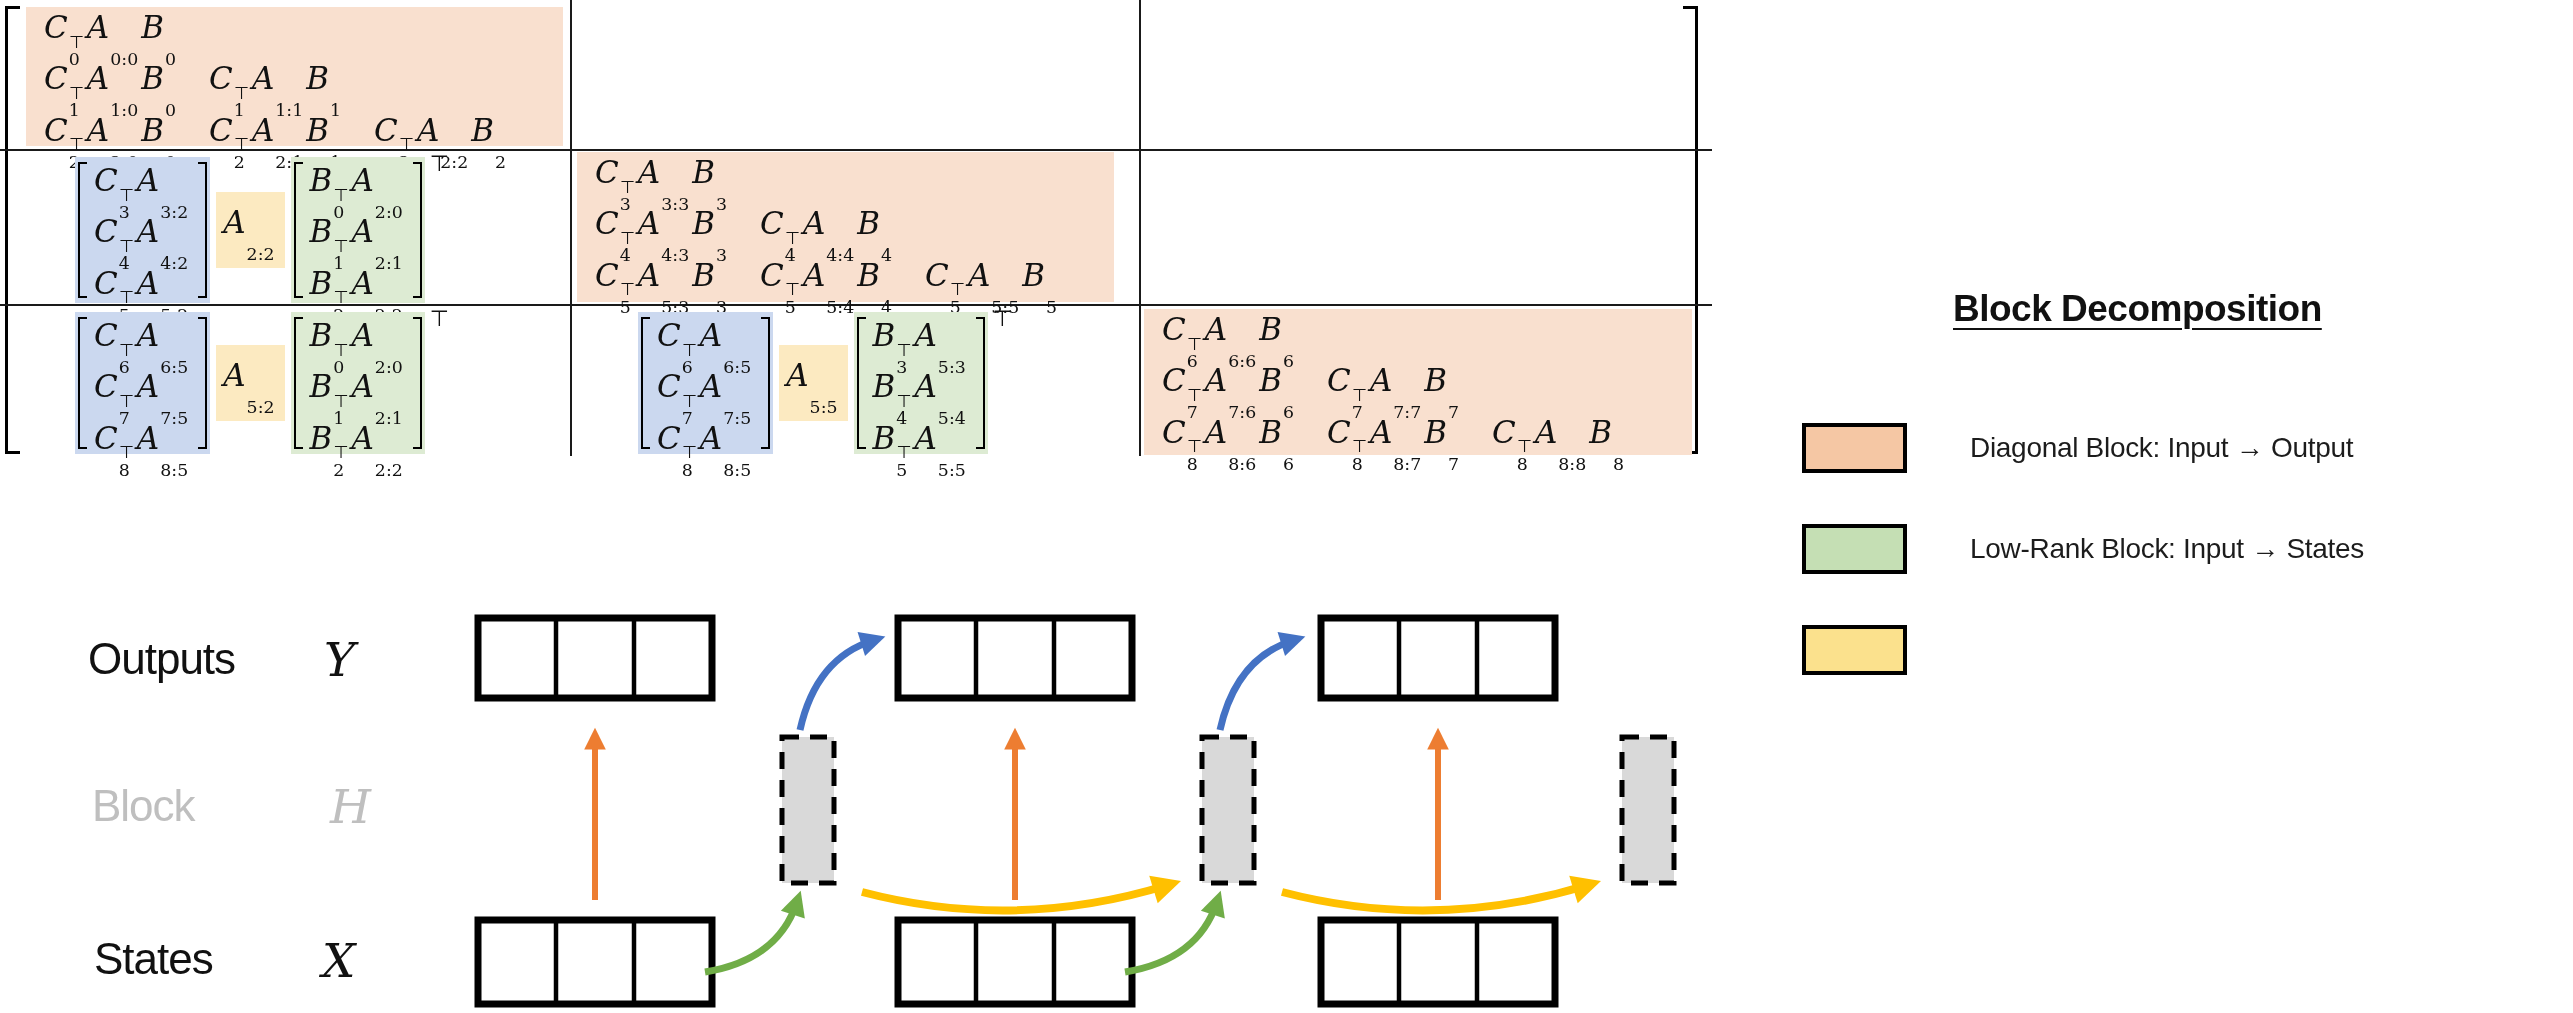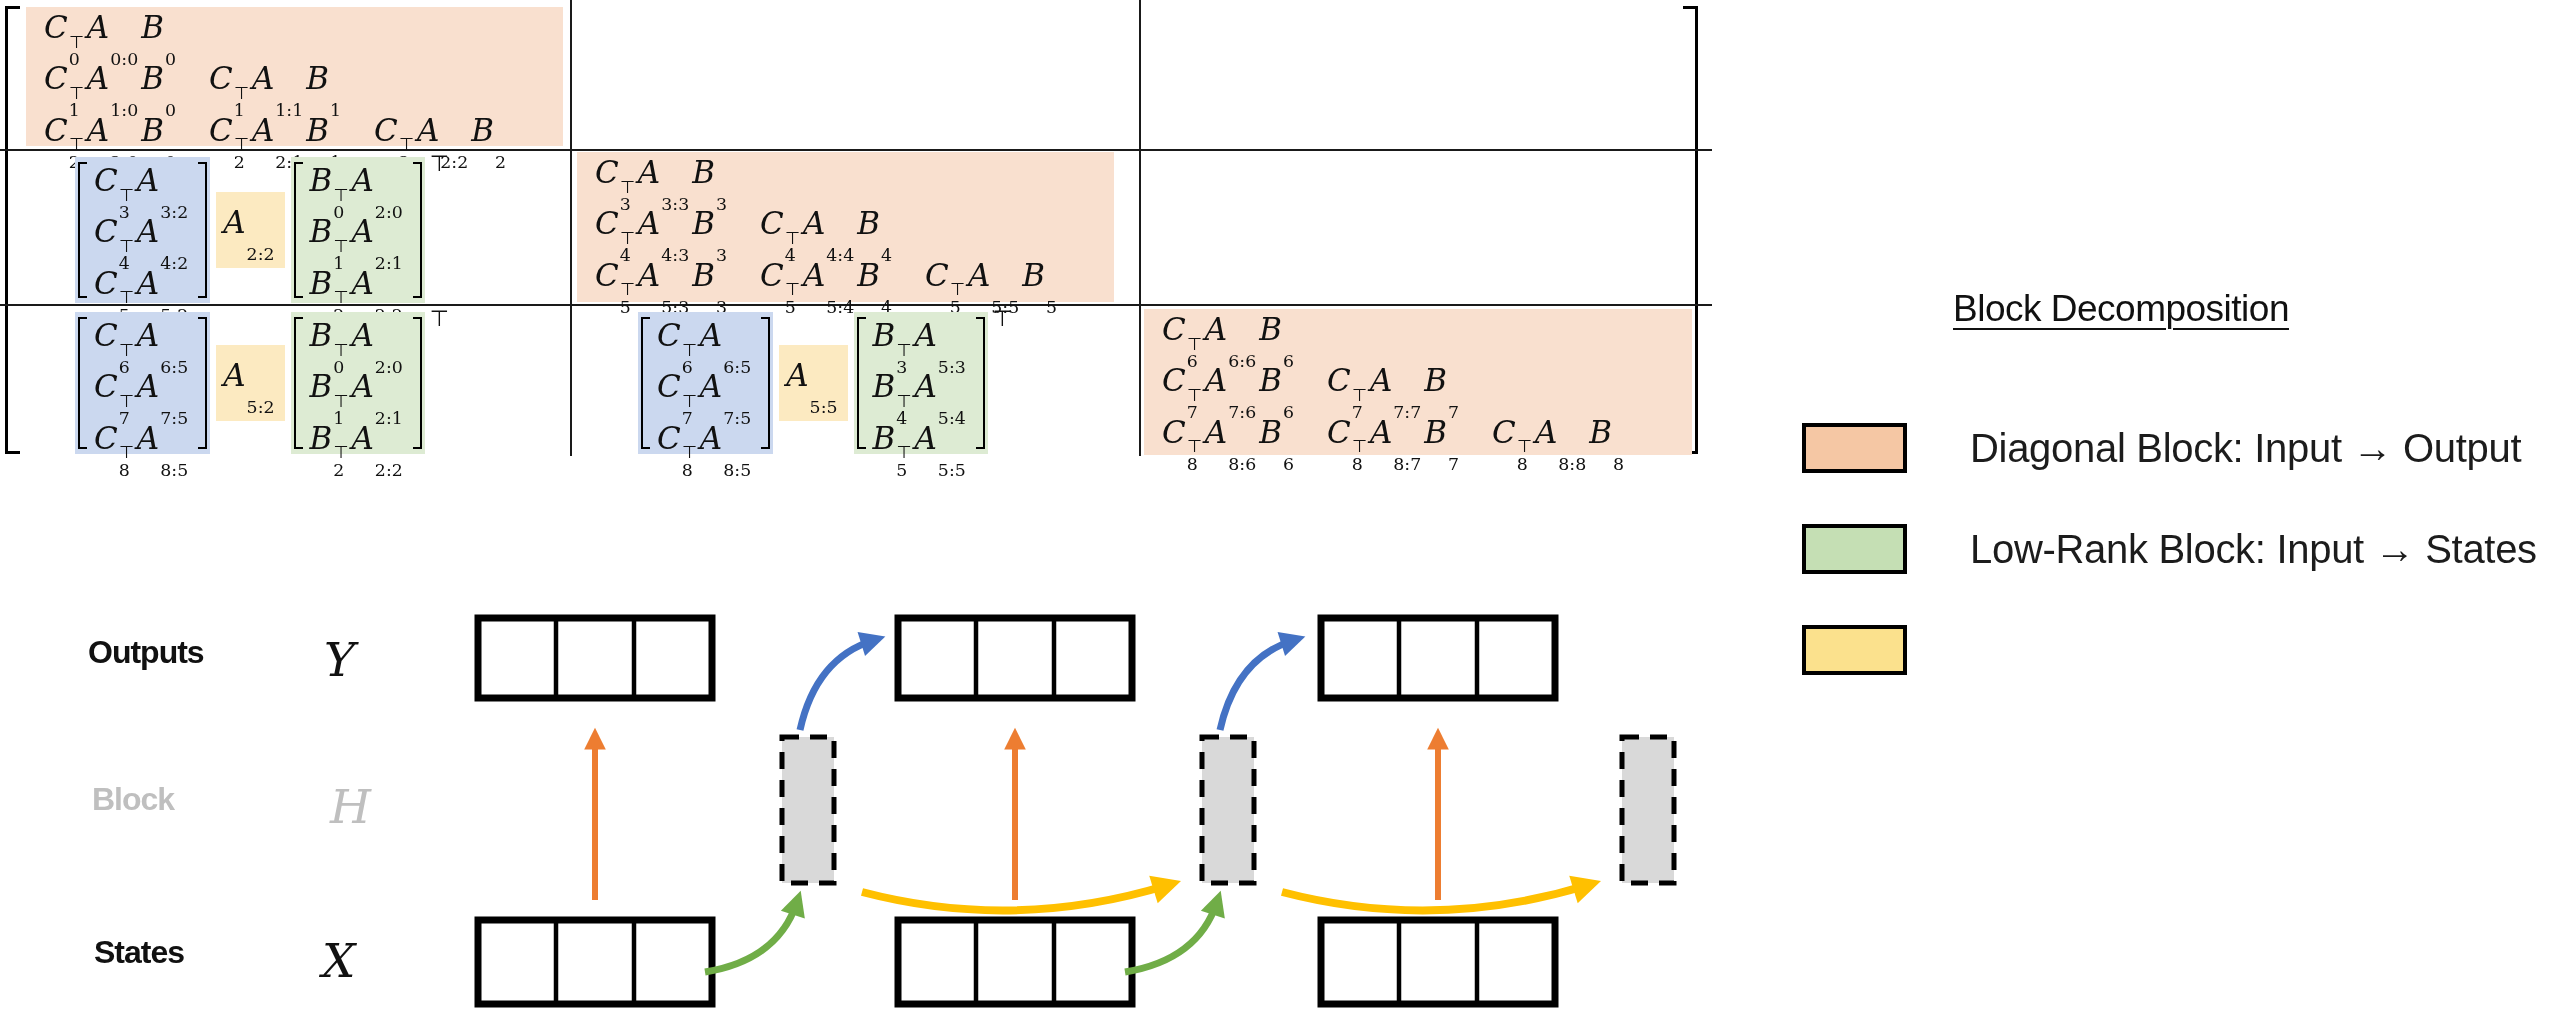--- a/index.html
+++ b/index.html
@@ -33,31 +33,31 @@
       vertical-align:-0.55em;font-size:0.56em;font-style:normal;line-height:0.95;
       margin:0 3px 0 1px;font-family:"DejaVu Serif",serif;}
   .ss .sup{min-height:1em;font-family:"DejaVu Sans",sans-serif;}
   .ss .sub{min-height:1em;}
 
   
   #legend-title{position:absolute;left:1953px;top:230px;font-size:40px;font-weight:700;color:#111;
                 letter-spacing:-0.5px;}
   #legend-title .lg-var{font-family:"DejaVu Serif",serif;font-style:italic;font-weight:600;
                         font-size:42px;margin-left:20px;}
-  #legend-sub{position:absolute;left:1953px;top:288px;font-size:37px;font-weight:400;color:#111;
+  #legend-sub{position:absolute;left:1953px;top:288px;font-size:37px;font-weight:700;color:#111;
               text-decoration:underline;text-decoration-thickness:2px;text-underline-offset:7px;
               letter-spacing:-0.5px;}
   #legend-items{position:absolute;left:1802px;top:423px;}
   .lg-row{display:flex;align-items:center;gap:63px;margin-bottom:51px;height:50px;}
   .lg-swatch{width:105px;height:50px;border:4px solid #000;box-sizing:border-box;flex:0 0 auto;}
-  .lg-label{font-size:40px;color:#1c1c1c;white-space:nowrap;letter-spacing:-0.3px;}
+  .lg-label{font-size:28px;color:#1c1c1c;white-space:nowrap;letter-spacing:-0.3px;}
 
   
   #diagram{position:absolute;left:0;top:580px;width:1730px;height:433px;}
-  .row-label{position:absolute;font-size:32px;font-weight:700;color:#111;letter-spacing:-1px;}
+  .row-label{position:absolute;font-size:44px;font-weight:400;color:#111;letter-spacing:-1px;}
   .row-var{position:absolute;font-family:"DejaVu Serif",serif;font-style:italic;font-size:47px;color:#111;}
   .gray{color:#BFBFBF;}
 </style>
 </head>
 <body>
 
 <div id="stage">
 
   <div id="matrix">
     <div class="brak left"></div>

